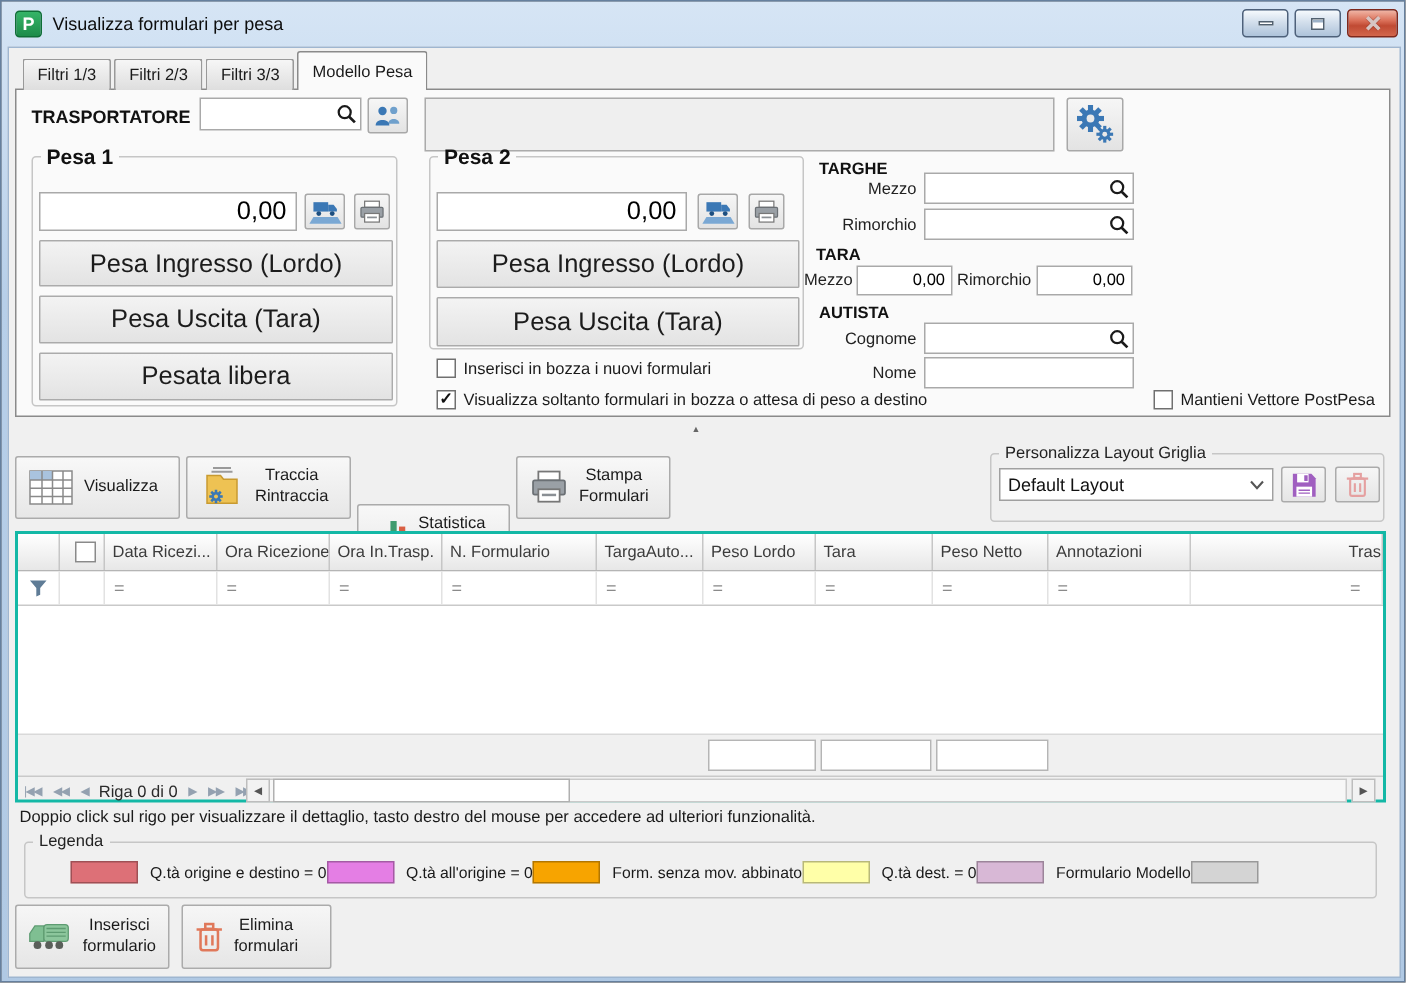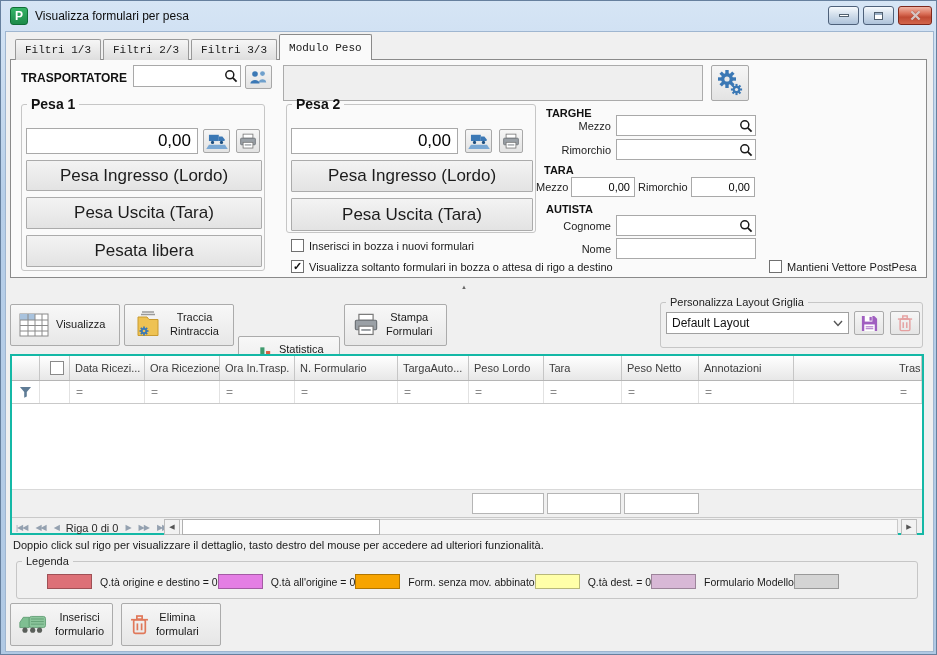--- a/index.html
+++ b/index.html
@@ -15,21 +15,21 @@
   .winbtn{position:absolute;top:5px;height:19px;border-radius:3px;border:1px solid #4e617a;
     display:flex;align-items:center;justify-content:center;cursor:default;}
   .btn-min{left:827px;width:31px;background:linear-gradient(#f6fafd,#d3dfec 45%,#aec3da);}
   .btn-max{left:862px;width:31px;background:linear-gradient(#f6fafd,#d3dfec 45%,#aec3da);}
   .btn-close{left:897px;width:34px;background:linear-gradient(#f0b5a5,#da6f58 40%,#c04a33 60%,#d2664c);border-color:#7e281c;}
   .glyph-min{width:10px;height:3px;background:#fff;border:1px solid #51606f;}
   .glyph-max{width:9px;height:8px;background:#fff;border:1px solid #51606f;box-shadow:inset 0 2px 0 #9db2c8;}
   
   .client{position:absolute;left:4px;top:30px;width:929px;height:621px;background:#f0f0f0;border:1px solid #9fb6d0;}
   
-  .tabs{position:absolute;left:9px;top:2px;display:flex;align-items:flex-end;height:26px;z-index:3;font-family:Liberation Mono, monospace;}
+  .tabs{position:absolute;left:9px;top:2px;display:flex;align-items:flex-end;height:26px;z-index:3;}
   .tab{height:21px;padding:0 9px;font-size:11px;color:#1a1a1a;background:linear-gradient(#f6f6f6,#dedede);
     border:1px solid #999;border-bottom:none;margin-right:2px;display:flex;align-items:center;border-radius:2px 2px 0 0;}
   .tab.active{height:26px;background:#fafafa;border-color:#8a8a8a;}
   
   .panel{position:absolute;left:4px;top:27px;width:917px;height:219px;background:#fafafa;border:1px solid #8a8a8a;}
   .lbl-bold{font-weight:bold;font-size:12px;color:#111;}
   .sec-title{font-weight:bold;font-size:11px;color:#111;position:absolute;}
   .sm-lbl{font-size:11px;color:#222;position:absolute;}
   .tin{border:1px solid #a9a9a9;background:#fff;font-family:"Liberation Sans",sans-serif;font-size:11px;padding:0 4px;}
   .search-wrap{position:absolute;}
@@ -117,21 +117,21 @@
         </svg>
     </div>
   </div>
 
   <div class="client">
 
     <div class="tabs">
       <div class="tab">Filtri 1/3</div>
       <div class="tab">Filtri 2/3</div>
       <div class="tab">Filtri 3/3</div>
-      <div class="tab active">Modulo Peso</div>
+      <div class="tab active">Modello Pesa</div>
     </div>
 
     <div class="panel">
 
       <div class="lbl-bold" style="position:absolute;left:10px;top:11px;">TRASPORTATORE</div>
       <div class="search-wrap" style="left:122px;top:5px;width:108px;height:22px;">
         <input class="tin" value="" style="">
         <svg class="mag" width="14" height="14" viewBox="0 0 14 14">
             <circle cx="5.8" cy="5.8" r="4" fill="none" stroke="#1a1a1a" stroke-width="1.5"></circle>
             <line x1="8.8" y1="8.8" x2="12.6" y2="12.6" stroke="#1a1a1a" stroke-width="1.8"></line>
@@ -217,21 +217,21 @@
         <button class="bigbtn" style="top:48px;width:242px;height:32px;">Pesa Ingresso (Lordo)</button>
         <button class="bigbtn" style="top:86px;width:242px;height:33px;">Pesa Uscita (Tara)</button>
       </fieldset>
 
       <div class="cb" style="left:280px;top:179px;">
         <span class="box"></span>
         <span class="cblbl">Inserisci in bozza i nuovi formulari</span>
       </div>
       <div class="cb" style="left:280px;top:200px;">
         <span class="box">✓</span>
-        <span class="cblbl">Visualizza soltanto formulari in bozza o attesa di rigo a destino</span>
+        <span class="cblbl">Visualizza soltanto formulari in bozza o attesa di peso a destino</span>
       </div>
 
       <div class="sec-title" style="left:535px;top:47px;">TARGHE</div>
       <div class="sm-lbl" style="left:538px;top:60px;width:62px;text-align:right;">Mezzo</div>
       <div class="search-wrap" style="left:605px;top:55px;width:140px;height:21px;">
         <input class="tin" style="">
         <svg class="mag" width="14" height="14" viewBox="0 0 14 14">
             <circle cx="5.8" cy="5.8" r="4" fill="none" stroke="#1a1a1a" stroke-width="1.5"></circle>
             <line x1="8.8" y1="8.8" x2="12.6" y2="12.6" stroke="#1a1a1a" stroke-width="1.8"></line>
           </svg>

